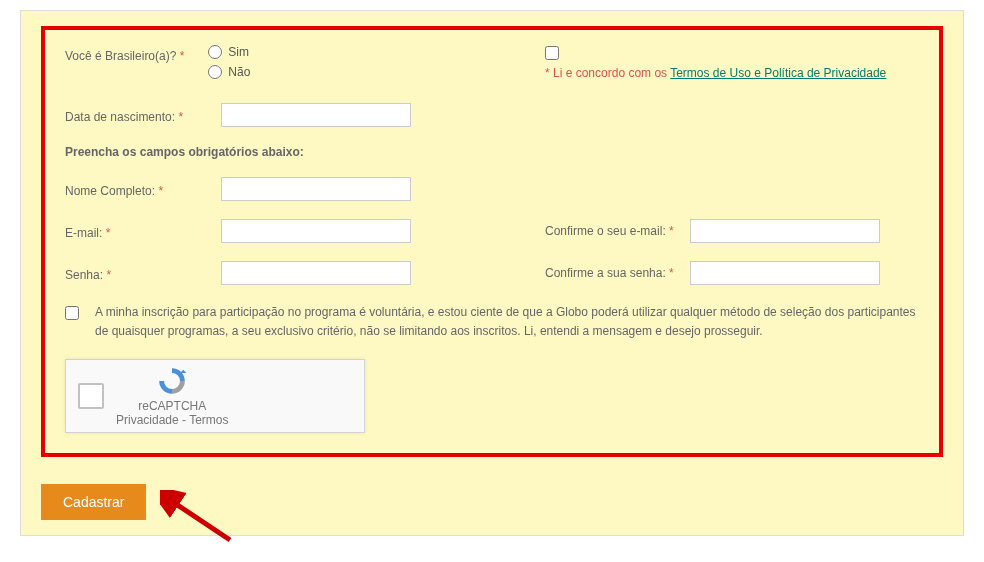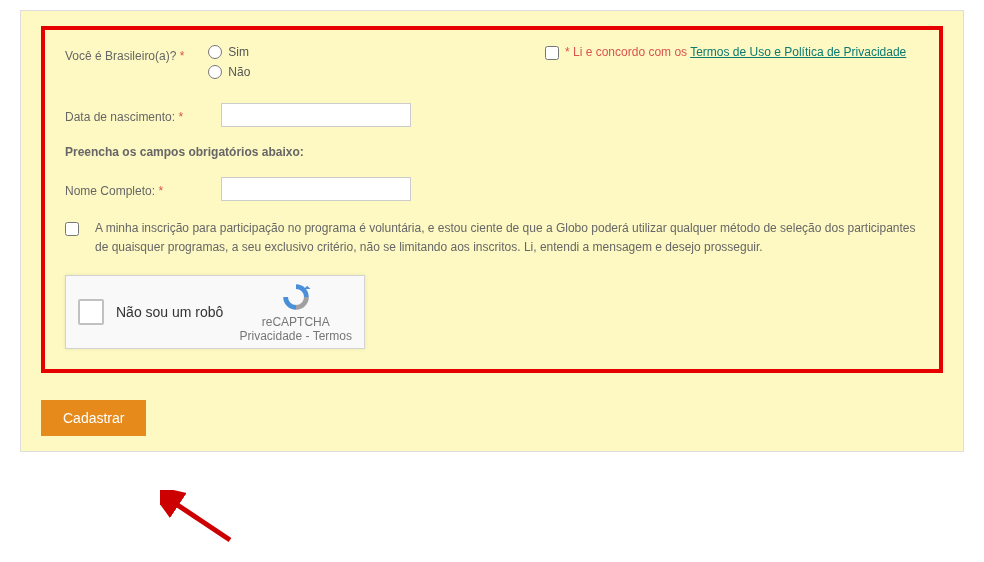--- a/index.html
+++ b/index.html
@@ -57,20 +57,21 @@
       border: 1px solid #ccc;
       padding: 4px 6px;
       height: 24px;
       width: 190px;
       font-size: 12px;
     }
     .terms-checkbox {
       display: flex;
       align-items: flex-start;
       gap: 6px;
+      flex-direction: column;
     }
     .terms-checkbox input[type="checkbox"] {
       width: 14px;
       height: 14px;
       margin-top: 1px;
     }
     .terms-link {
       color: #0a7a6f;
       text-decoration: underline;
     }
@@ -194,30 +195,57 @@
 
     <div class="form-row">
       <div class="left-col inline-field">
         <span class="field-label">
           <span>Nome Completo:</span> <span class="required">*</span>
         </span>
         <input type="text" class="text-input" style="">
       </div>
     </div>
 
-
+    <div class="form-row">
+      <div class="left-col inline-field">
+        <span class="field-label">
+          <span>E-mail:</span> <span class="required">*</span>
+        </span>
+        <input type="text" class="text-input" style="">
+      </div>
+      <div class="right-col inline-field">
+        <span class="field-label2">
+          <span>Confirme o seu e-mail:</span> <span class="required">*</span>
+        </span>
+        <input type="text" class="text-input" style="">
+      </div>
+    </div>
+
+    <div class="form-row">
+      <div class="left-col inline-field">
+        <span class="field-label">
+          <span>Senha:</span> <span class="required">*</span>
+        </span>
+        <input type="password" class="text-input" style="">
+      </div>
+      <div class="right-col inline-field">
+        <span class="field-label2">
+          <span>Confirme a sua senha:</span> <span class="required">*</span>
+        </span>
+        <input type="password" class="text-input" style="">
+      </div>
+    </div>
 
     <div class="consent-row">
       <input type="checkbox" style="">
       <span>A minha inscrição para participação no programa é voluntária, e estou ciente de que a Globo poderá utilizar qualquer método de seleção dos participantes de quaisquer programas, a seu exclusivo critério, não se limitando aos inscritos. Li, entendi a mensagem e desejo prosseguir.</span>
     </div>
 
     <div class="recaptcha">
       <div class="recaptcha-checkbox"></div>
-      <div class="recaptcha-label">Não sou um robô</div>
       <div class="recaptcha-logo">
         <svg width="32" height="32" viewBox="0 0 40 40">
           <path d="M20 4 A16 16 0 0 1 36 20 L30 20 A10 10 0 0 0 20 10 Z" fill="#4a90d9"></path>
           <path d="M36 20 A16 16 0 0 1 20 36 L20 30 A10 10 0 0 0 30 20 Z" fill="#a0a0a0"></path>
           <path d="M20 36 A16 16 0 0 1 4 20 L10 20 A10 10 0 0 0 20 30 Z" fill="#4a90d9"></path>
           <polygon points="34,6 38,10 30,10" fill="#4a90d9"></polygon>
         </svg>
         <div>reCAPTCHA</div>
         <div>Privacidade - Termos</div>
       </div>

